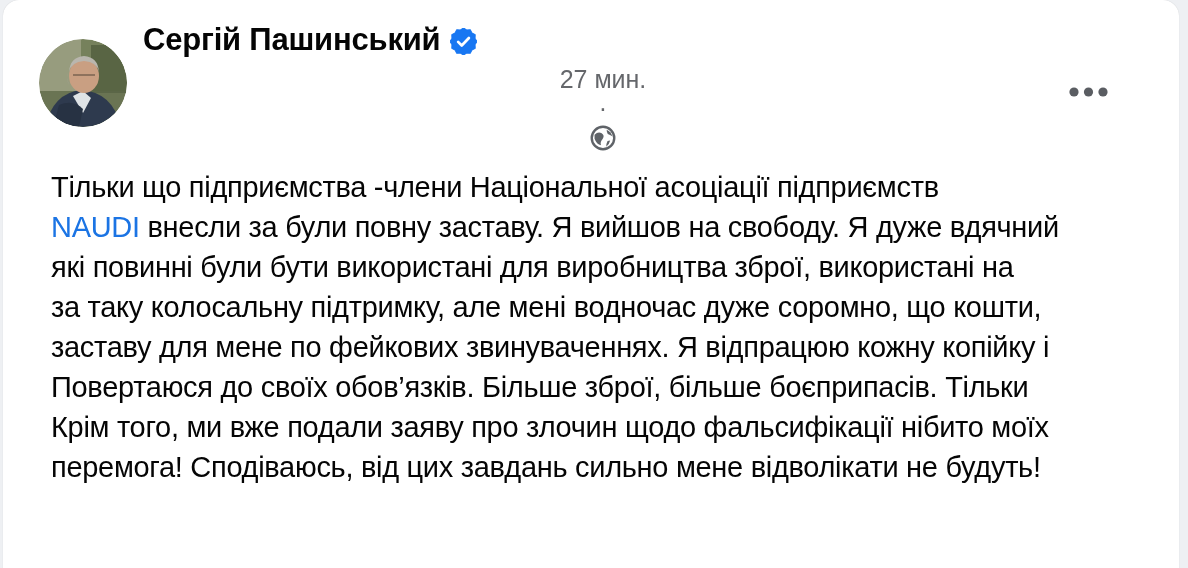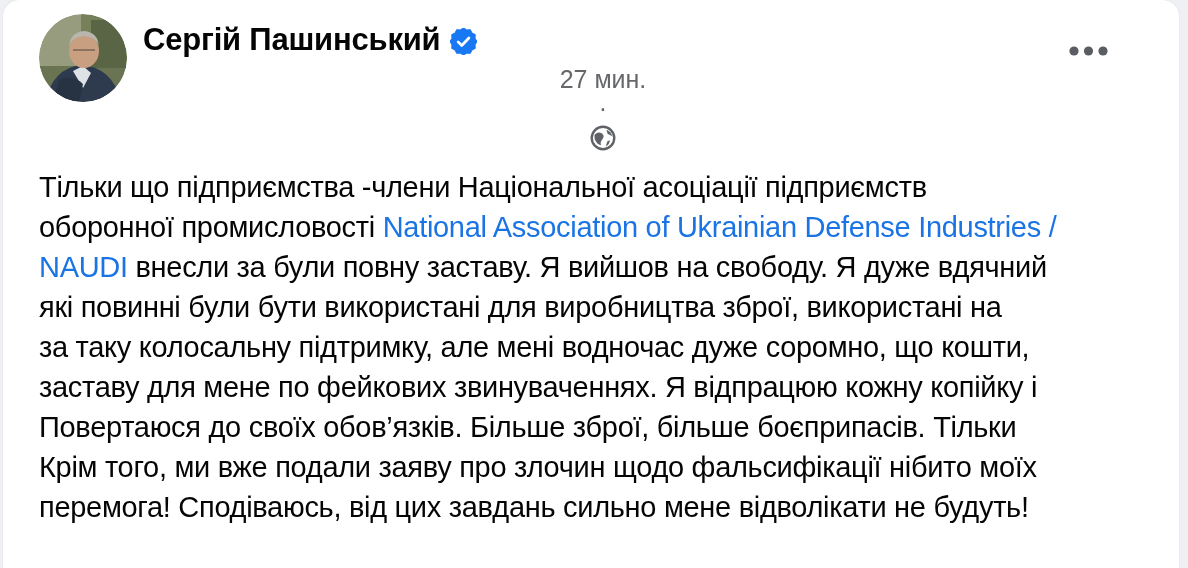--- a/index.html
+++ b/index.html
@@ -17,21 +17,21 @@
     right: 9px;
     top: 0;
     bottom: 0;
     background: #ffffff;
     border-radius: 16px 16px 0 0;
     box-shadow: 0 0 1px rgba(0,0,0,.18);
     overflow: hidden;
   }
   .header {
     display: flex;
-    align-items: flex-start;
+    align-items: center;
     padding: 14px 64px 0 36px;
   }
   .avatar {
     width: 88px;
     height: 88px;
     border-radius: 50%;
     overflow: hidden;
     flex: 0 0 auto;
     cursor: pointer;
   }
@@ -71,20 +71,21 @@
     margin-top: 18px;
     cursor: pointer;
     line-height: 0;
   }
   .post-body {
     padding: 16px 30px 0 36px;
     font-size: 29px;
     line-height: 40px;
     color: #050505;
     letter-spacing: -0.3px;
+    margin-left: 12px;
   }
   .post-line { white-space: nowrap; }
   .post-line .link {
     color: #1b74e4;
     cursor: pointer;
   }
 </style>
 </head>
 <body>
 
@@ -138,21 +139,20 @@
       <svg width="40" height="10" viewBox="0 0 40 10">
         <circle cx="5" cy="5" r="4.6" fill="#5a5d62"></circle>
         <circle cx="19.5" cy="5" r="4.6" fill="#5a5d62"></circle>
         <circle cx="34" cy="5" r="4.6" fill="#5a5d62"></circle>
       </svg>
     </button>
   </div>
 
   <div class="post-body">
       <div class="post-line"><span>Тільки що підприємства -члени Національної асоціації підприємств</span></div>
-      <div class="post-line"><span>оборонної промисловості </span><span class="link">National Association of Ukrainian Defense Industries /</span></div>
       <div class="post-line"><span class="link">NAUDI</span><span> внесли за були повну заставу. Я вийшов на свободу. Я дуже вдячний</span></div>
       <div class="post-line"><span>які повинні були бути використані для виробництва зброї, використані на</span></div>
       <div class="post-line"><span>за таку колосальну підтримку, але мені водночас дуже соромно, що кошти,</span></div>
       <div class="post-line"><span>заставу для мене по фейкових звинуваченнях. Я відпрацюю кожну копійку і</span></div>
       <div class="post-line"><span>Повертаюся до своїх обов’язків. Більше зброї, більше боєприпасів. Тільки</span></div>
       <div class="post-line"><span>Крім того, ми вже подали заяву про злочин щодо фальсифікації нібито моїх</span></div>
       <div class="post-line"><span>перемога! Сподіваюсь, від цих завдань сильно мене відволікати не будуть!</span></div>
     </div>
 </article>
 

